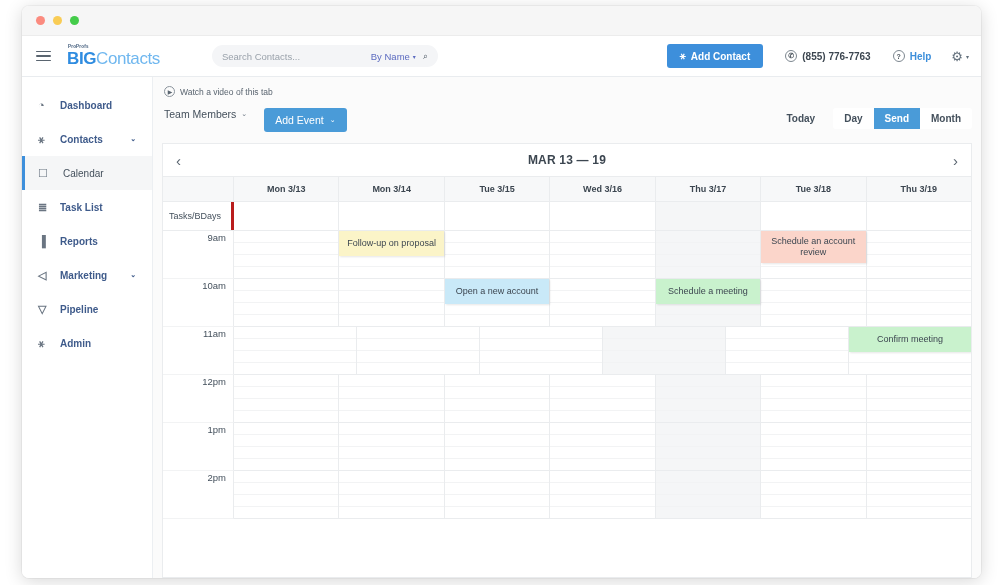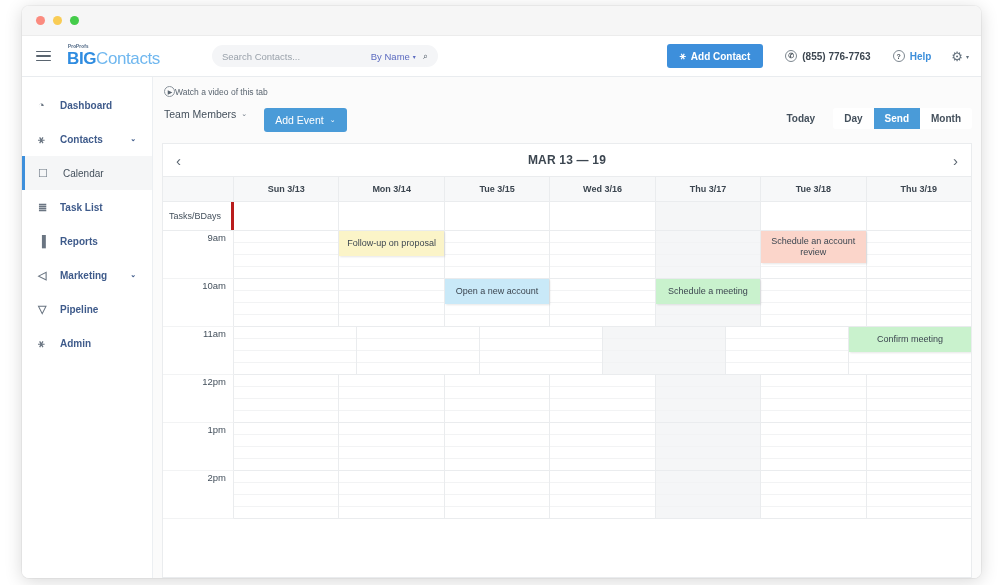--- a/index.html
+++ b/index.html
@@ -141,21 +141,21 @@
 
   
   .main {
     flex: 1;
     background: #fbfbfb;
     padding: 9px 9px 0 9px;
     display: flex; flex-direction: column;
     overflow: hidden;
   }
   .watch {
-    display: flex; align-items: center; 
+    display: flex; align-items: center; gap: 5px;
     font-size: 8.5px; color: #5a6570;
     margin-bottom: 11px; margin-left: 2px;
   }
   .play-ic {
     width: 11px; height: 11px; border-radius: 50%;
     border: 1px solid #8a939c; color: #5a6570;
     font-size: 6px; display: flex; align-items: center; justify-content: center;
     padding-left: 1px;
   }
 
@@ -398,21 +398,21 @@
       <div class="cal">
         <div class="cal-head">
           <div class="nav-arrow">‹</div>
           <div class="cal-title">MAR 13 — 19</div>
           <div class="nav-arrow">›</div>
         </div>
 
         <div class="grid-row dayhead-row">
           <div class="tcol"></div>
           <div class="dcol" style="display:flex" id="dayheads">
-              <div class="dayhead" style="flex: 1 1 0px; min-width: 0px;">Sun 3/13</div>
+              <div class="dayhead" style="flex: 1 1 0px; min-width: 0px;">Mon 3/13</div>
               <div class="dayhead" style="flex: 1 1 0px; min-width: 0px;">Mon 3/14</div>
               <div class="dayhead" style="flex: 1 1 0px; min-width: 0px;">Tue 3/15</div>
               <div class="dayhead" style="flex: 1 1 0px; min-width: 0px;">Wed 3/16</div>
               <div class="dayhead" style="flex: 1 1 0px; min-width: 0px;">Thu 3/17</div>
               <div class="dayhead" style="flex: 1 1 0px; min-width: 0px;">Tue 3/18</div>
               <div class="dayhead" style="flex: 1 1 0px; min-width: 0px;">Thu 3/19</div>
             </div>
         </div>
 
         <div class="grid-row tasks-row">

